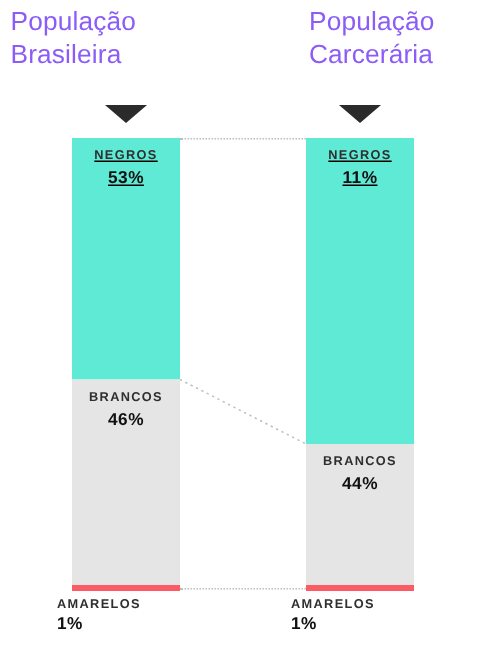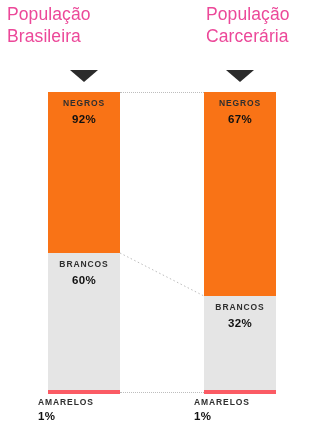--- a/index.html
+++ b/index.html
@@ -16,21 +16,21 @@
     height: 431px;
     background: #ffffff;
     overflow: hidden;
   }
 
   
   .col-title {
     position: absolute;
     font-size: 17.5px;
     line-height: 22px;
-    color: #ec4899;
+    color: #8b5cf6;
     letter-spacing: 0.1px;
     white-space: pre-line;
     font-weight: 400;
   }
   #title-left  { left: 7px;  top: 3px; }
   #title-right { left: 206px; top: 3px; }
 
   
   .arrow-down {
     position: absolute;
@@ -53,21 +53,21 @@
   #bar-left  { left: 48px; }
   #bar-right { left: 204px; }
 
   .seg {
     position: absolute;
     left: 0;
     width: 100%;
     box-sizing: border-box;
     text-align: center;
   }
-  .seg-negros  { background: #f97316; }
+  .seg-negros  { background: #5eead4; text-decoration: underline; }
   .seg-brancos { background: #e5e5e5; }
   .seg-amarelos{ background: #fb5b64; }
 
   .seg-name {
     display: block;
     font-size: 8.5px;
     font-weight: bold;
     letter-spacing: 0.9px;
     color: #2f2f2f;
     padding-top: 6px;
@@ -135,42 +135,42 @@
   <svg id="conn-diagonal" viewBox="0 0 84 60" preserveAspectRatio="none">
     <line x1="0" y1="13" x2="84" y2="56"></line>
   </svg>
 
   <div class="connector" id="conn-bottom"></div>
 
   <div class="bar" id="bar-left">
 
     <div class="seg seg-negros" style="top:0px; height:161px;">
       <span class="seg-name">NEGROS</span>
-      <span class="seg-value">92%</span>
+      <span class="seg-value">53%</span>
     </div>
 
     <div class="seg seg-brancos" style="top:161px; height:137px;">
       <span class="seg-name">BRANCOS</span>
-      <span class="seg-value">60%</span>
+      <span class="seg-value">46%</span>
     </div>
 
     <div class="seg seg-amarelos" style="top:298px; height:4px;"></div>
 
   </div>
 
   <div class="bar" id="bar-right">
 
     <div class="seg seg-negros" style="top:0px; height:204px;">
       <span class="seg-name">NEGROS</span>
-      <span class="seg-value">67%</span>
+      <span class="seg-value">11%</span>
     </div>
 
     <div class="seg seg-brancos" style="top:204px; height:94px;">
       <span class="seg-name">BRANCOS</span>
-      <span class="seg-value">32%</span>
+      <span class="seg-value">44%</span>
     </div>
 
     <div class="seg seg-amarelos" style="top:298px; height:4px;"></div>
 
   </div>
 
   <div class="bottom-label" id="bottom-left">
     <span class="seg-name">AMARELOS</span>
     <span class="seg-value">1%</span>
   </div>

